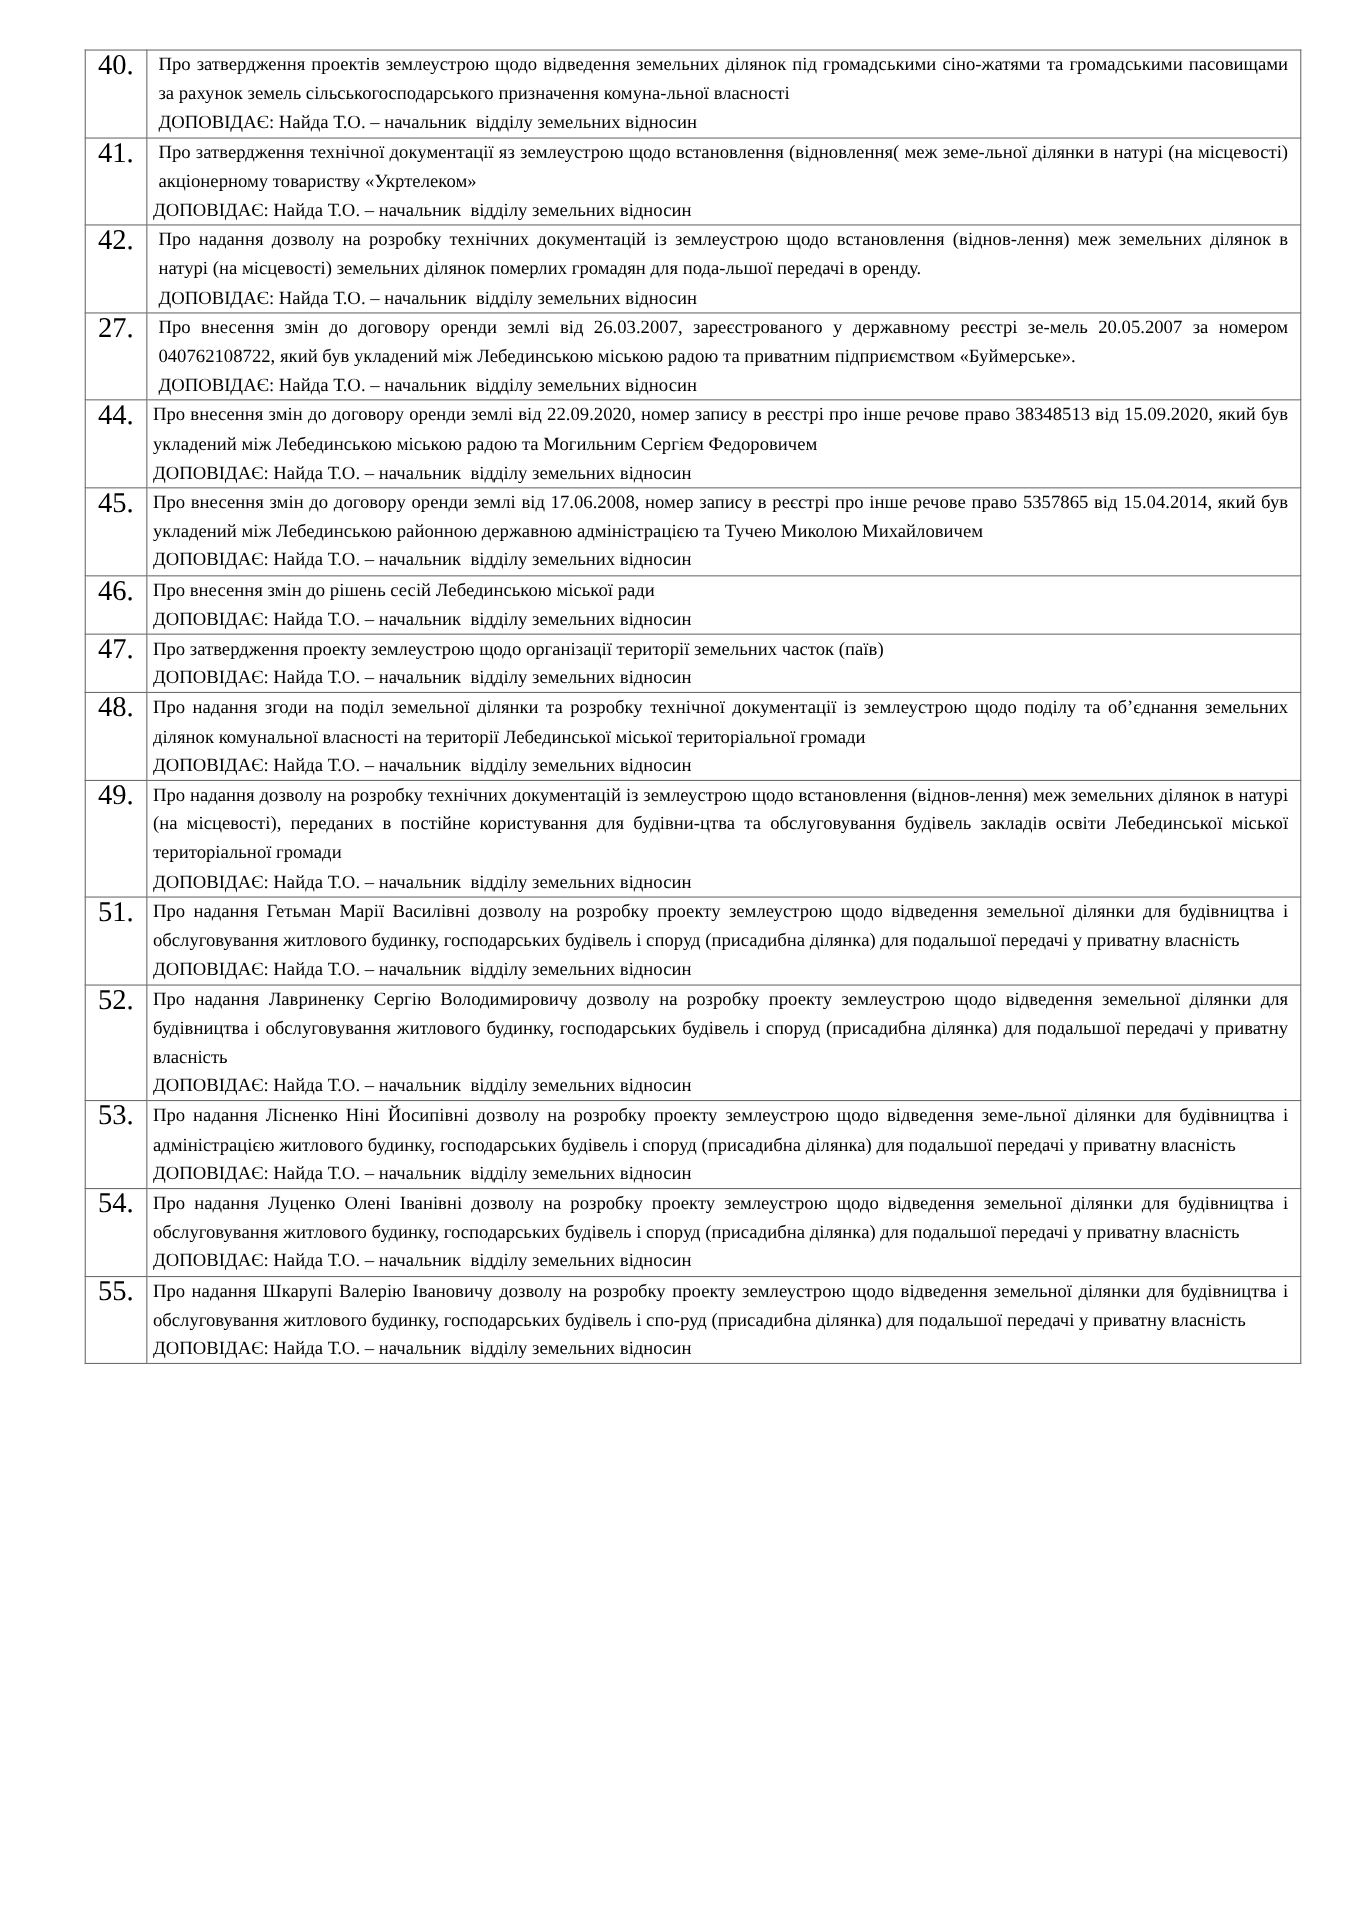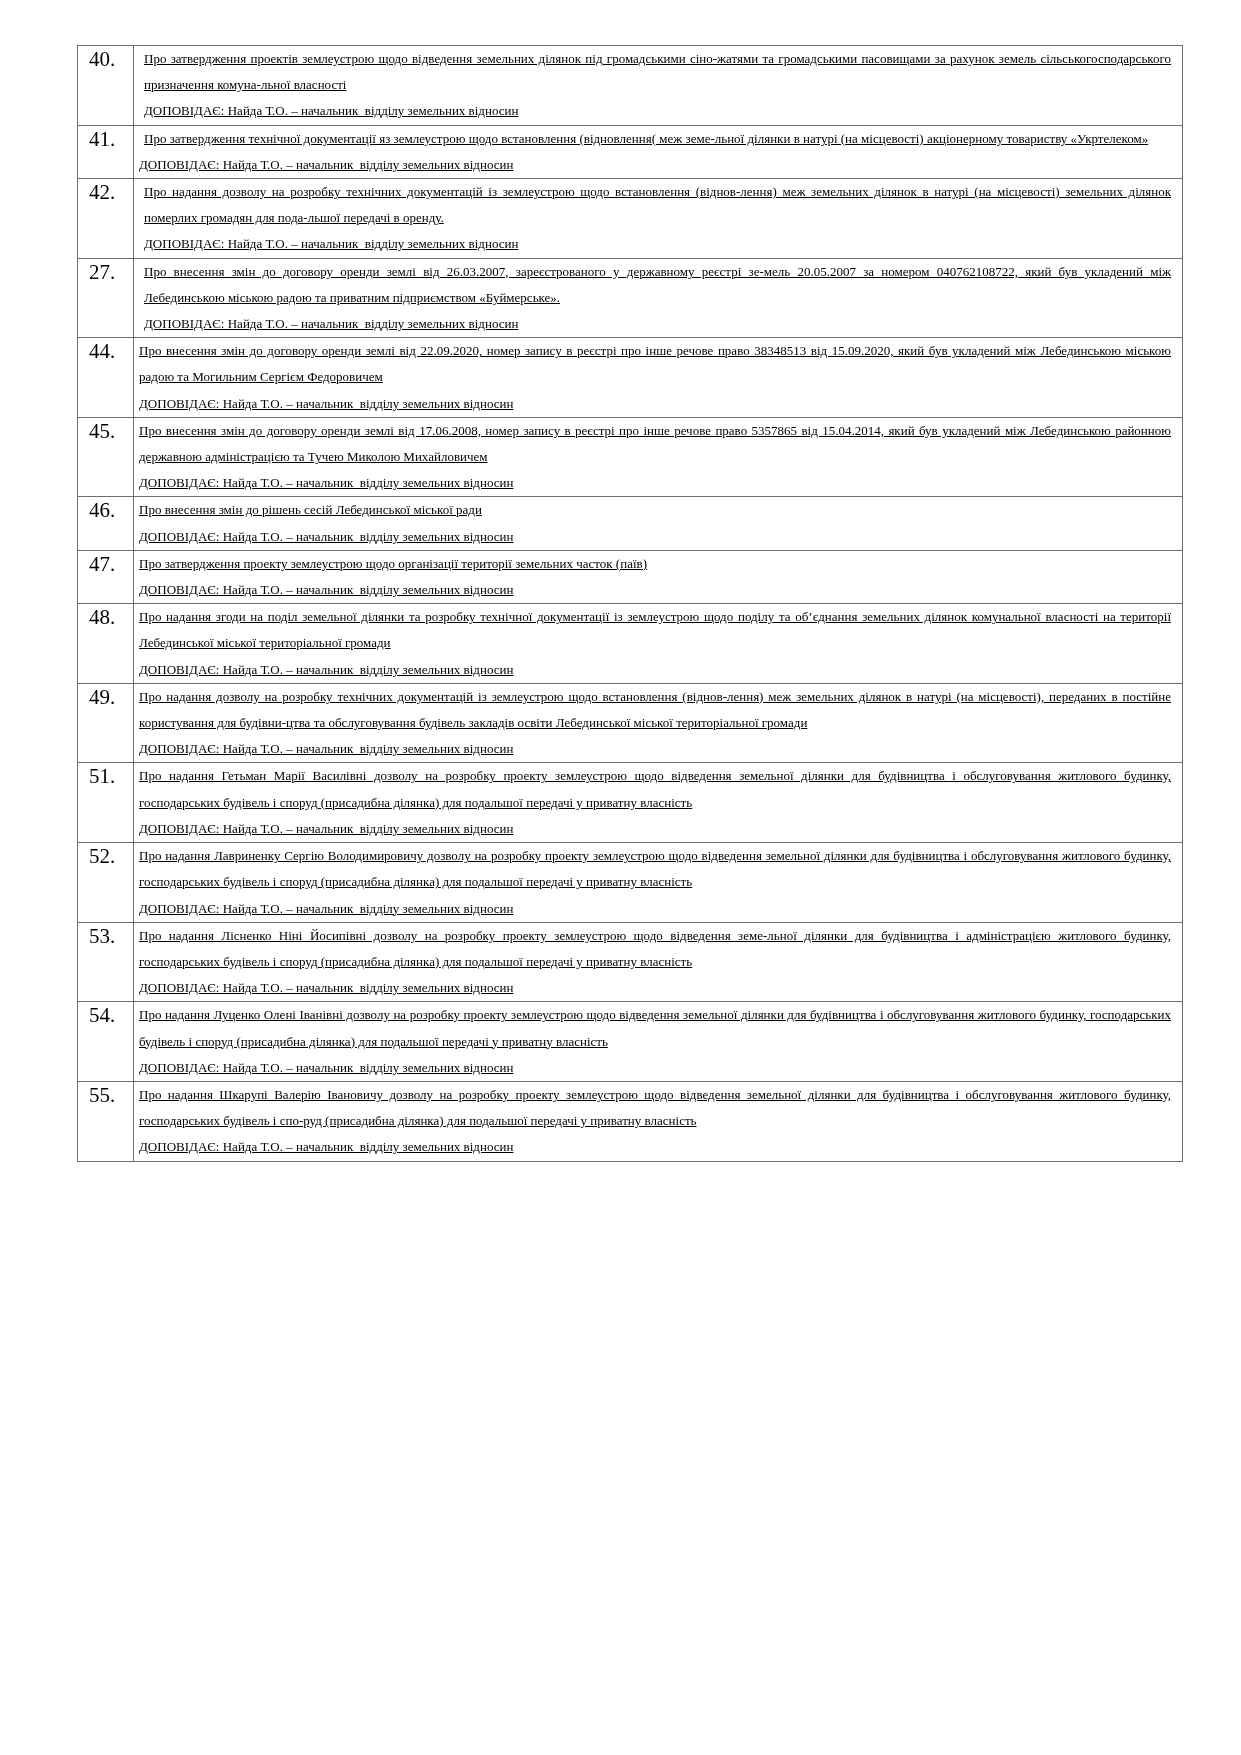--- a/index.html
+++ b/index.html
@@ -23,32 +23,31 @@
       border-collapse: collapse;
       table-layout: fixed;
     }
     .agenda-table td {
       border: 1.5px solid #6e6e6e;
       vertical-align: top;
       padding: 0;
     }
     .col-num { width: 56px; }
     .num-cell {
-      font-size: 21px;
+      font-size: 26px;
       line-height: 26.2px;
       text-align: left;
       padding-left: 11px !important;
       padding-top: 0 !important;
     }
     .text-cell {
-      font-size: 13px;
+      font-size: 17px;
       line-height: 26.2px;
       padding: 0 11px 0 5px !important;
       text-align: justify;
-      text-decoration: underline;
     }
     .title-line {
       display: block;
       text-align: justify;
     }
     .reporter-line {
       display: block;
       white-space: pre;
     }
     .indent { padding-left: 5px; }
@@ -101,21 +100,21 @@
     <tr>
       <td class="num-cell">45.</td>
       <td class="text-cell">
         <span class="title-line last-line-left">Про внесення змін до договору оренди землі від 17.06.2008, номер запису в реєстрі про інше речове право 5357865 від 15.04.2014, який був укладений між Лебединською районною державною адміністрацією та Тучею Миколою Михайловичем</span>
         <span class="reporter-line">ДОПОВІДАЄ: Найда Т.О. – начальник  відділу земельних відносин</span>
       </td>
     </tr>
     <tr>
       <td class="num-cell">46.</td>
       <td class="text-cell">
-        <span class="title-line last-line-left">Про внесення змін до рішень сесій Лебединської міської ради</span>
+        <span class="title-line last-line-left">Про внесення змін до рішень сесій Лебединською міської ради</span>
         <span class="reporter-line">ДОПОВІДАЄ: Найда Т.О. – начальник  відділу земельних відносин</span>
       </td>
     </tr>
     <tr>
       <td class="num-cell">47.</td>
       <td class="text-cell">
         <span class="title-line last-line-left">Про затвердження проекту землеустрою щодо організації території земельних часток (паїв)</span>
         <span class="reporter-line">ДОПОВІДАЄ: Найда Т.О. – начальник  відділу земельних відносин</span>
       </td>
     </tr>

